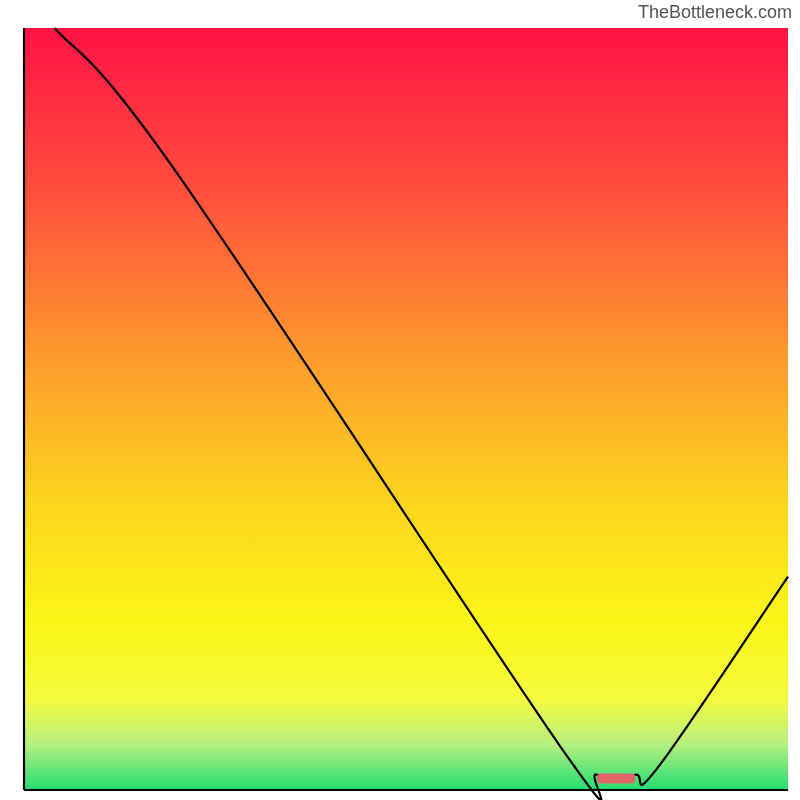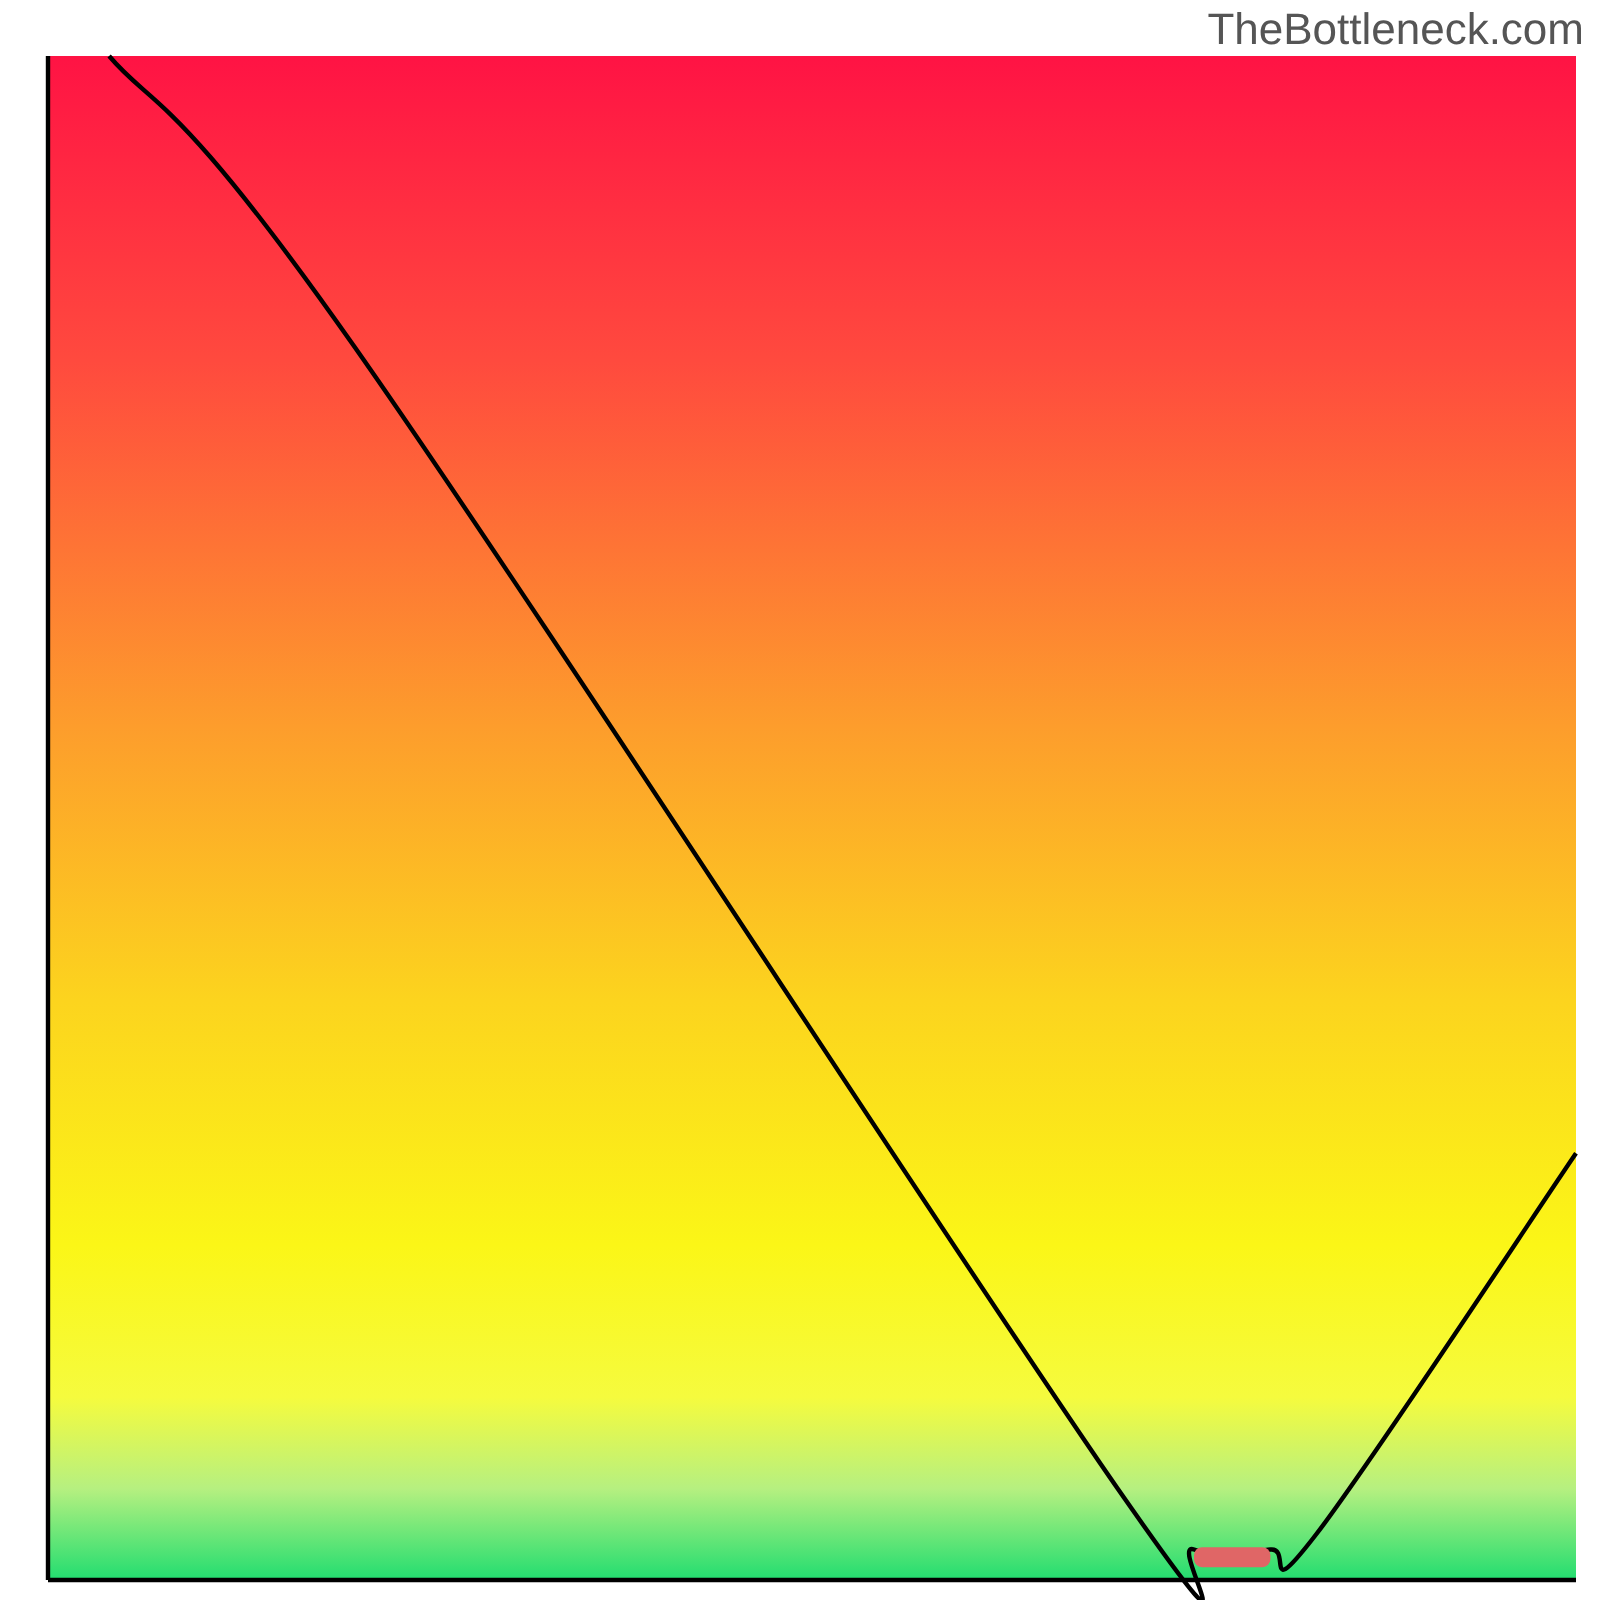--- a/index.html
+++ b/index.html
@@ -13,21 +13,21 @@
   .container {
     position: relative;
     width: 800px;
     height: 800px;
   }
   .watermark {
     position: absolute;
     top: 2px;
     right: 8px;
     color: #555;
-    font-size: 22px;
+    font-size: 18px;
     font-weight: 500;
     z-index: 10;
   }
   svg.plot {
     position: absolute;
     top: 0;
     left: 0;
     width: 800px;
     height: 800px;
   }

